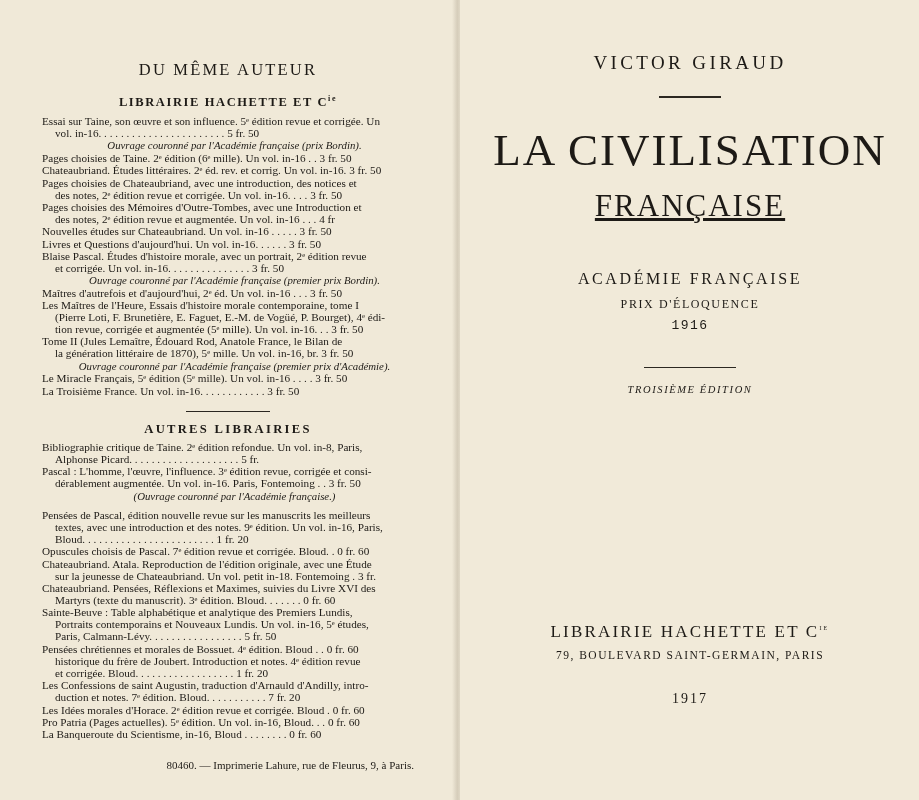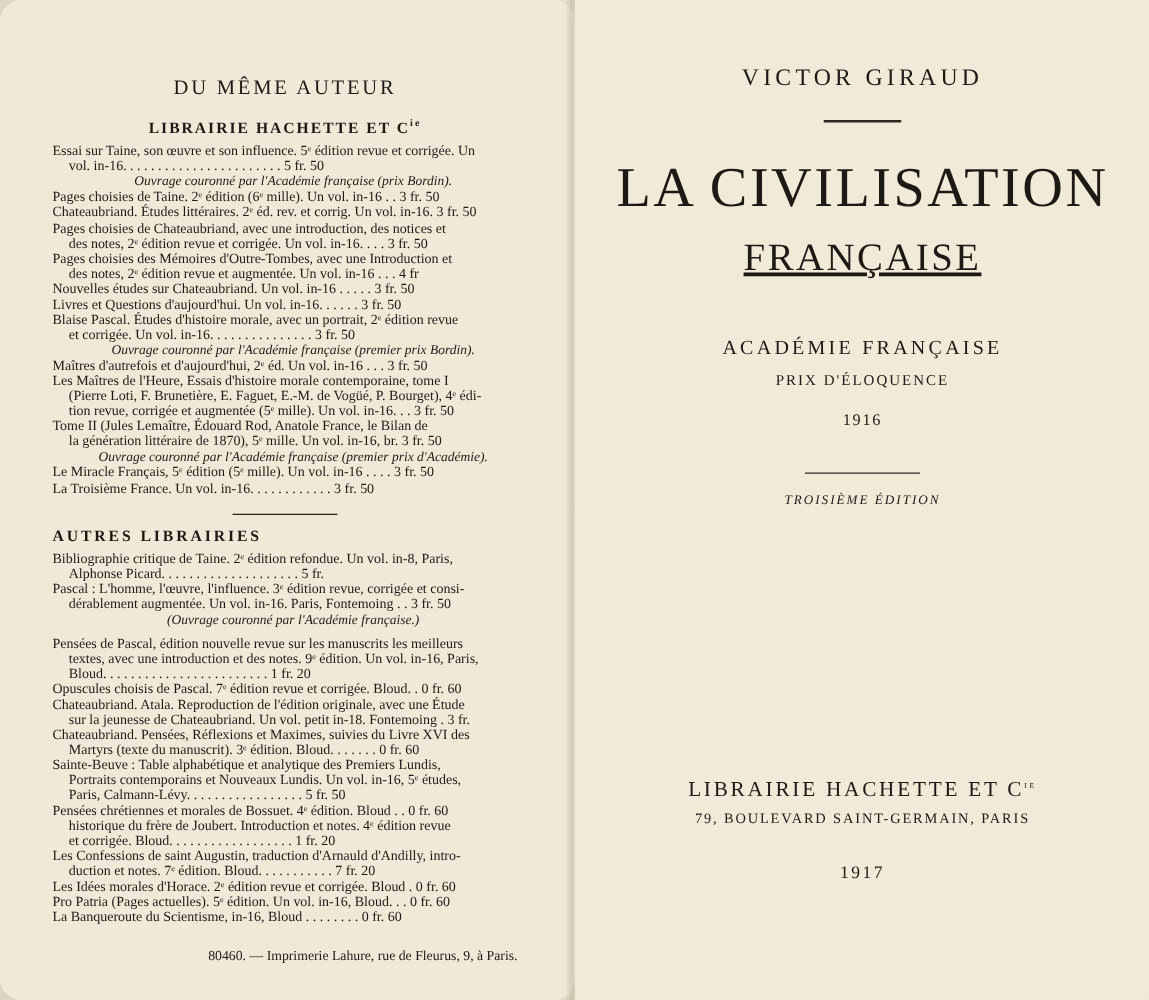--- a/index.html
+++ b/index.html
@@ -27,21 +27,20 @@
     position: absolute;
     top: 0;
     height: 800px;
     box-sizing: border-box;
   }
   .page-left {
     left: 0;
     width: 460px;
     background: # efe;
     background: #f0e9d8;
-    border-radius: 17px;
   }
   .page-right {
     left: 460px;
     width: 528px;
     background: #f1ead9;
   }
   .gutter {
     position: absolute;
     left: 452px;
     top: 0;
@@ -94,21 +93,21 @@
     font-size: 10.8px;
     margin: 0.5px 0 0.5px 0;
   }
   .rule-short {
     width: 84px;
     height: 1.6px;
     background: #2a2620;
     margin: 13px auto 10px auto;
   }
   .hd-autres {
-    text-align: left;
+    text-align: center;
     font-size: 12.6px;
     font-weight: bold;
     letter-spacing: 2.3px;
     margin-bottom: 5px;
   }
   .blocksep { height: 7px; }
   .imprint {
     margin-top: 18px;
     text-align: right;
     font-size: 11px;
@@ -153,23 +152,24 @@
     letter-spacing: 2.6px;
     font-variant: small-caps;
   }
   .r-prix {
     margin-top: 9px;
     font-size: 12px;
     letter-spacing: 1.6px;
     font-variant: small-caps;
   }
   .r-year {
-    margin-top: 16px;
+    margin-top: 6px;
     font-size: 13px;
     letter-spacing: 1.4px;
+    font-family: Liberation Mono, monospace;
   }
   .r-rule2 {
     width: 92px;
     height: 1.4px;
     background: #2c2821;
     margin: 34px auto 16px auto;
   }
   .r-edition {
     font-size: 10.5px;
     font-style: italic;

